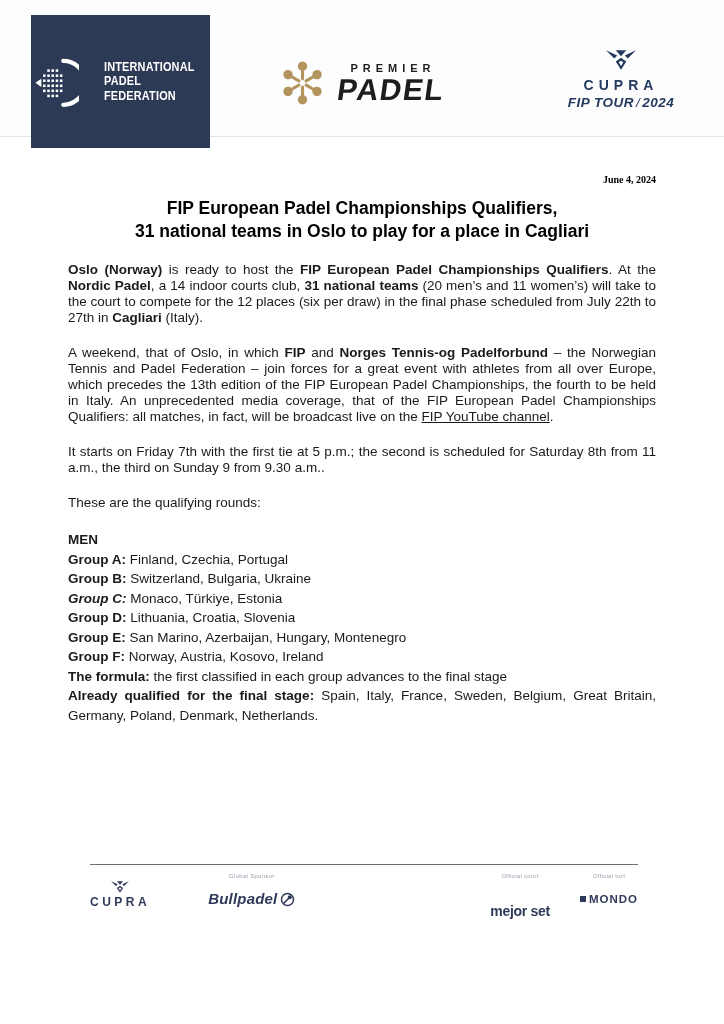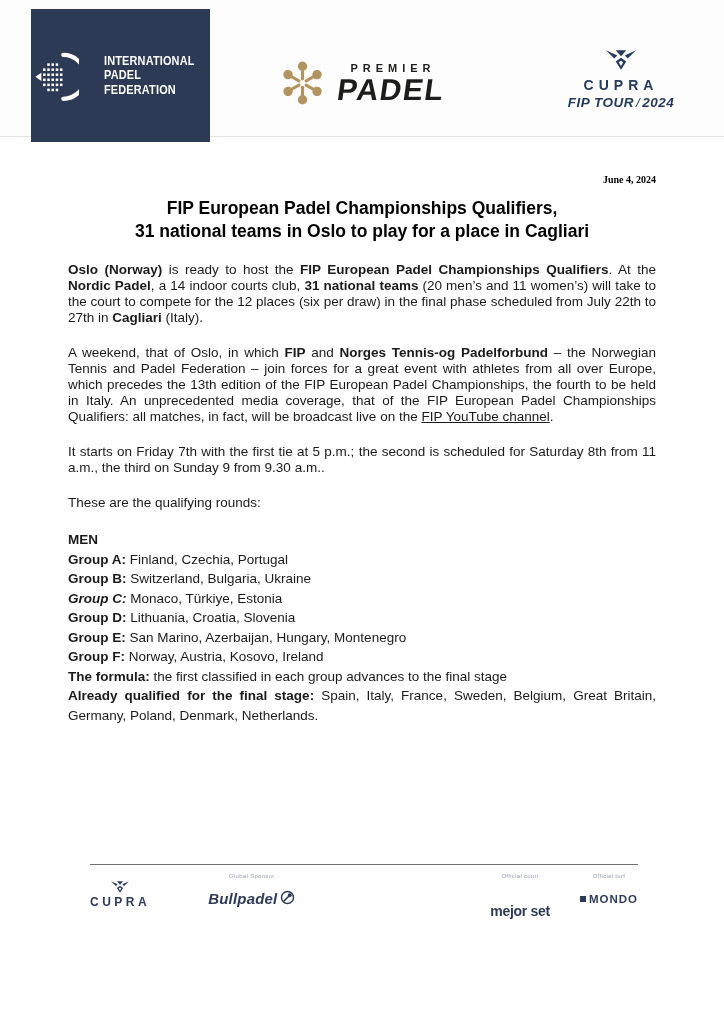--- a/index.html
+++ b/index.html
@@ -1,21 +1,21 @@
 <!DOCTYPE html>
 <html><head>
 <meta charset="utf-8">
 <style>
   html,body{margin:0;padding:0;background:#888;}
   .page{position:relative;width:724px;height:1024px;margin:0 auto;background:#ffffff;overflow:hidden;
         font-family:"Liberation Sans",sans-serif;color:#1a1a1a;}
 
   
   .header{position:relative;height:136px;background:#fdfdfd;border-bottom:1px solid #e3e3e3;}
-  .ipf-box{position:absolute;left:31px;top:9px;width:179px;height:133px;background:#2c3a56;
+  .ipf-box{position:absolute;left:31px;top:15px;width:179px;height:133px;background:#2c3a56;
            display:flex;align-items:center;justify-content:center;gap:25px;}
   .ipf-icon{flex:0 0 auto;}
   .ipf-text{color:#fff;font-weight:bold;font-size:13px;line-height:14.5px;letter-spacing:.2px;
             transform:scaleX(.84);transform-origin:left center;white-space:nowrap;}
   .premier{position:absolute;left:50%;top:60px;transform:translateX(-50%);
            display:flex;align-items:center;gap:12px;}
   .pp-top{font-size:11px;font-weight:bold;letter-spacing:5px;color:#1d1d1b;margin-left:4px;text-align:center;}
   .pp-bottom{font-size:30px;font-weight:800;letter-spacing:1.5px;color:#1d1d1b;
              transform:skewX(-8deg);line-height:30px;margin-top:1px;}
   .cupra-hdr{position:absolute;right:38px;top:50px;width:130px;text-align:center;color:#243a5e;}
@@ -34,21 +34,21 @@
   .group-line{text-align:justify;}
 
   
   .footer{position:absolute;left:90px;right:86px;top:864px;border-top:1px solid #6f6f6f;
           display:flex;align-items:flex-start;padding-top:4px;color:#2e3a59;}
   .f-item{display:flex;flex-direction:column;align-items:center;}
   .f-label{font-size:6px;color:#9aa0ad;letter-spacing:.3px;margin-bottom:3px;height:8px;}
   .f-cupra{margin-top:12px;}
   .f-cupra-word{font-size:12px;font-weight:bold;letter-spacing:3.5px;margin-top:2px;}
   .f-bullpadel{margin-left:58px;margin-top:4px;}
-  .bp-row{display:flex;align-items:flex-start;gap:3px;margin-top:6px;}
+  .bp-row{display:flex;align-items:flex-end;gap:3px;margin-top:6px;}
   .bp-name{font-size:15px;font-weight:800;font-style:italic;letter-spacing:.2px;}
   .f-spacer{flex:1;}
   .f-mejorset{margin-top:4px;gap:12px;}
   .ms-name{font-size:14px;font-weight:800;letter-spacing:-.3px;margin-top:7px;}
   .f-mondo{margin-left:30px;margin-top:4px;}
   .mondo-row{display:flex;align-items:center;gap:3px;margin-top:9px;}
   .mondo-sq{width:6px;height:6px;background:#2e3a59;display:inline-block;}
   .mondo-name{font-size:11.5px;font-weight:800;letter-spacing:1px;}
 </style>
 </head>

